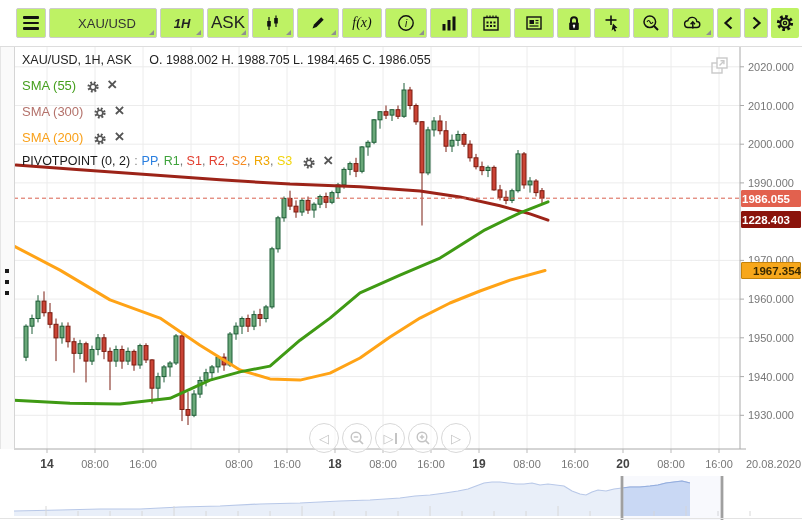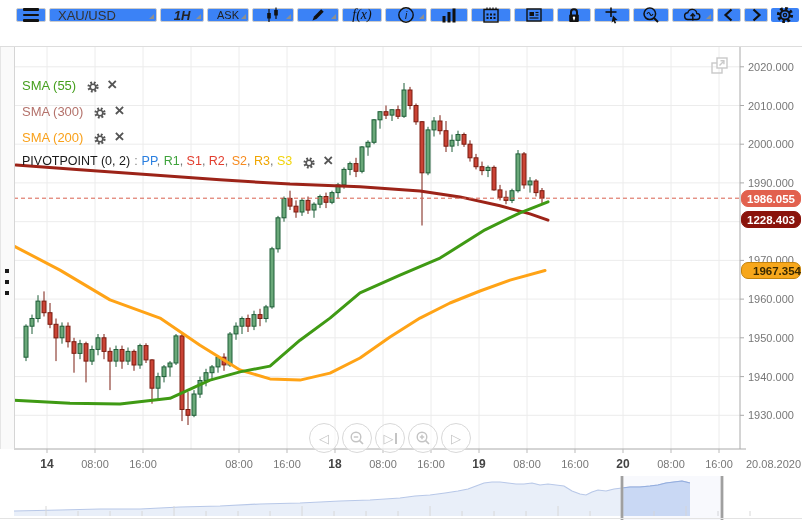--- a/index.html
+++ b/index.html
@@ -1,22 +1,22 @@
 <!DOCTYPE html>
 <html><head>
 <meta charset="utf-8">
 <style>
   html,body{margin:0;padding:0;background:#fff;}
   #app{position:relative;width:802px;height:523px;background:#fff;overflow:hidden;
        font-family:"Liberation Sans",sans-serif;}
   svg text{font-family:"Liberation Sans",sans-serif;}
   
   .toolbar{position:absolute;left:16px;top:8px;height:30px;display:flex;gap:3px;z-index:5;}
-  .tbtn{position:relative;height:14px;box-sizing:border-box;border:1px solid #ccc;border-radius:2px;
-        background:#3b82f6;display:flex;align-items:center;justify-content:center;cursor:pointer;}
+  .tbtn{position:relative;height:30px;box-sizing:border-box;border:1px solid #ccc;border-radius:2px;
+        background:#bef264;display:flex;align-items:center;justify-content:center;cursor:pointer;text-align:center;}
   .tbtn.plain{border-color:transparent;}
   .corner{position:absolute;right:2px;bottom:2px;width:0;height:0;
           border-left:5px solid transparent;border-bottom:5px solid #8f8f8f;}
   .ham{display:flex;flex-direction:column;gap:3px;}
   .ham i{display:block;width:16px;height:2.4px;background:#111;border-radius:1px;}
   .symtext{font-size:13px;color:#333;width:100%;padding-left:8px;}
   .tftext{font-size:13px;color:#222;font-weight:bold;font-style:italic;}
   .fxtext{font-size:14px;color:#111;font-style:italic;font-family:"Liberation Serif",serif;}
   
   .leftstrip{position:absolute;left:0;top:47px;width:13px;height:402px;background:#fafafa;
@@ -26,22 +26,22 @@
   .lg-ohlc{position:absolute;left:22px;top:53px;font-size:12.5px;color:#222;z-index:6;white-space:nowrap;}
   .lg-ohlc .vals{margin-left:14px;}
   .lg-row{position:absolute;left:22px;height:18px;display:flex;z-index:6;font-size:13px;white-space:nowrap;}
   .lg-gear{margin-left:10px;cursor:pointer;display:flex;align-items:center;}
   .lg-close{margin-left:7px;cursor:pointer;color:#555;font-size:17px;font-weight:bold;line-height:14px;}
   .pivot-sep{color:#888;margin:0 4px;}
   .toplinks{position:absolute;left:0;top:46px;width:802px;height:1px;background:#ddd;z-index:3;}
   .expandbtn{position:absolute;left:706px;top:52px;width:28px;height:28px;z-index:6;cursor:pointer;
              display:flex;align-items:center;justify-content:center;}
   .badges{position:absolute;left:0;top:0;width:802px;height:523px;z-index:5;pointer-events:none;}
-  .badge{position:absolute;left:741px;width:60px;height:17px;line-height:17px;text-align:center;
-         font-size:11.5px;font-weight:bold;border-radius:7px;box-sizing:border-box;}
+  .badge{position:absolute;left:741px;width:60px;height:17px;line-height:17px;text-align:left;
+         font-size:11.5px;font-weight:bold;border-radius:1px;box-sizing:border-box;}
   .navbtns{position:absolute;left:309px;top:423px;display:flex;gap:3px;z-index:6;}
   .navbtn{width:28px;height:28px;border:1px solid #d9d9d9;border-radius:50%;background:rgba(255,255,255,.6);
           display:flex;align-items:center;justify-content:center;color:#c4c4c4;font-size:13px;cursor:pointer;}
   .navbtn .skipbar{width:2px;height:11px;background:#c4c4c4;margin-left:1px;}
   #chart-svg{position:absolute;left:0;top:0;z-index:1;}
 </style>
 </head>
 <body>
 
 <div id="app">
@@ -360,21 +360,21 @@
     </div>
     <div class="tbtn" style="width:108px">
       <span class="symtext">XAU/USD</span>
       <span class="corner"></span>
     </div>
     <div class="tbtn" style="width:44px">
       <span class="tftext">1H</span>
       <span class="corner"></span>
     </div>
     <div class="tbtn" style="width:42px">
-      <span style="font-size:11px;color:#222">ASK</span>
+      <span style="font-size:17px;color:#222">ASK</span>
       <span class="corner"></span>
     </div>
     <div class="tbtn" style="width:42px">
       <svg width="20" height="20">
         <line x1="6" y1="4" x2="6" y2="17" stroke="#111" stroke-width="1.2"></line>
         <rect x="4.2" y="8" width="3.6" height="5.5" fill="#111"></rect>
         <line x1="13" y1="2.5" x2="13" y2="14" stroke="#111" stroke-width="1.2"></line>
         <rect x="11.2" y="5" width="3.6" height="5.5" fill="#111"></rect>
       </svg>
       <span class="corner"></span>
@@ -478,20 +478,24 @@
   </div>
 
   <div class="leftstrip">
     <span class="dots">
         <i></i>
         <i></i>
         <i></i>
       </span>
   </div>
 
+  <div class="lg-ohlc">
+    <span>XAU/USD, 1H, ASK</span>
+    <span class="vals">O. 1988.002 H. 1988.705 L. 1984.465 C. 1986.055</span>
+  </div>
 
   <div class="lg-row" style="top:78px">
     <span style="color: rgb(69, 159, 29);">SMA (55)</span>
     <span class="lg-gear">
       <svg width="14" height="14">
           <circle cx="7" cy="7" r="4.4" fill="none" stroke="#555" stroke-width="2.4" stroke-dasharray="1.8 1.7"></circle>
           <circle cx="7" cy="7" r="2.8" fill="none" stroke="#555" stroke-width="1.6"></circle>
         </svg>
     </span>
     <span class="lg-close">×</span>

